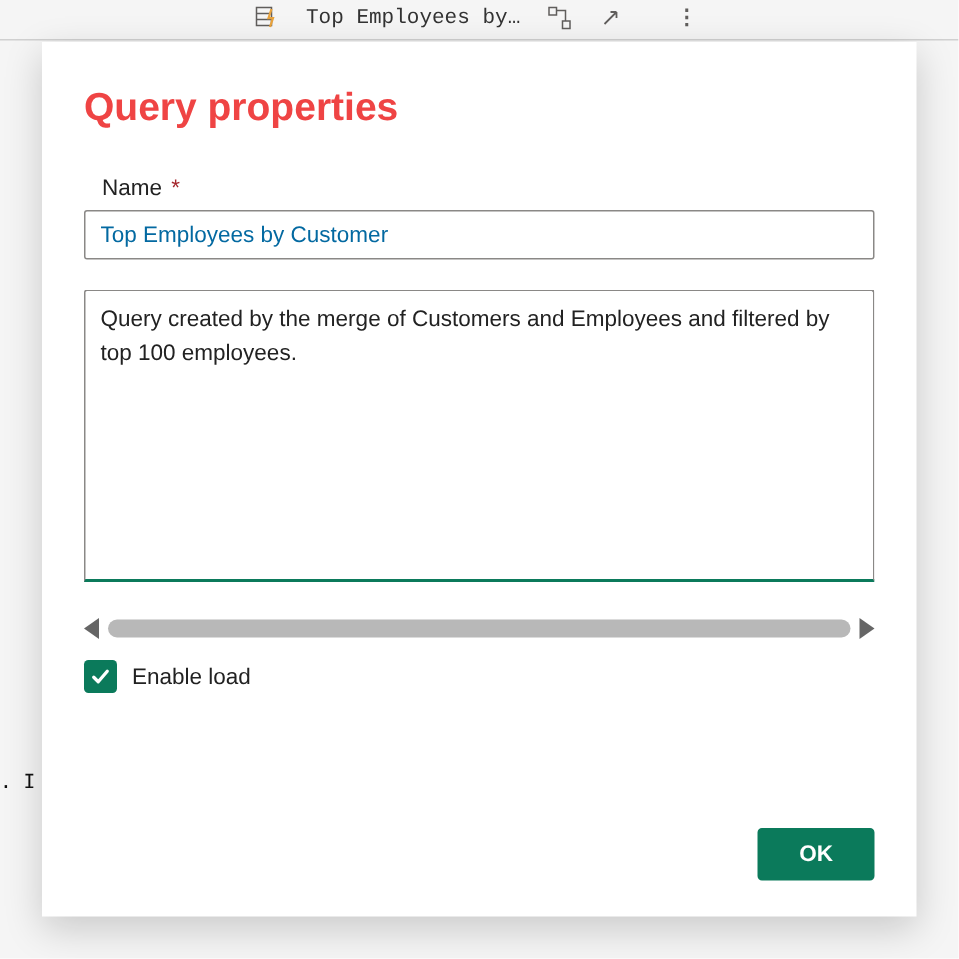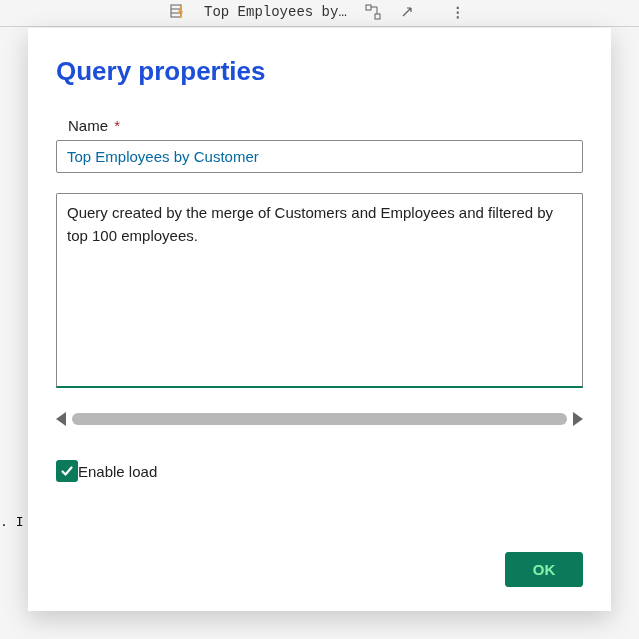--- a/index.html
+++ b/index.html
@@ -49,21 +49,21 @@
     background: #fff;
     box-shadow: 0 8px 24px rgba(0,0,0,0.18);
     padding: 28px 28px 24px 28px;
     z-index: 10;
     display: flex;
     flex-direction: column;
   }
   .dialog-title {
     font-size: 26px;
     font-weight: 600;
-    color: #1d4ed8;
+    color: #ef4444;
     margin-bottom: 30px;
   }
   .field-label {
     font-size: 15px;
     color: #222;
     margin-bottom: 6px;
     margin-left: 12px;
   }
   .req { color: #a4262c; margin-left: 2px; }
   .text-input {
@@ -113,21 +113,22 @@
   }
   .scroll-track {
     flex: 1;
     height: 12px;
     background: #b8b8b8;
     border-radius: 6px;
   }
   .checkbox-row {
     display: flex;
     align-items: center;
-    margin-top: 32px;
+    gap: 10px;
+    margin-top: 12px;
   }
   .checkbox {
     width: 22px; height: 22px;
     background: #0b7a5b;
     border-radius: 3px;
     display: flex;
     align-items: center;
     justify-content: center;
     cursor: pointer;
   }
@@ -144,21 +145,21 @@
     min-width: 78px;
     padding: 8px 18px;
     font-size: 15px;
     font-family: inherit;
     border-radius: 3px;
     cursor: pointer;
     text-align: center;
   }
   .btn-primary {
     background: #0b7a5b;
-    color: #86efac;
+    color: #ffffff;
     border: 1px solid #0b7a5b;
     font-weight: 600;
   }
   .btn-secondary {
     background: #fff;
     color: #222;
     border: 1px solid #8a8886;
   }
 </style>
 </head>

